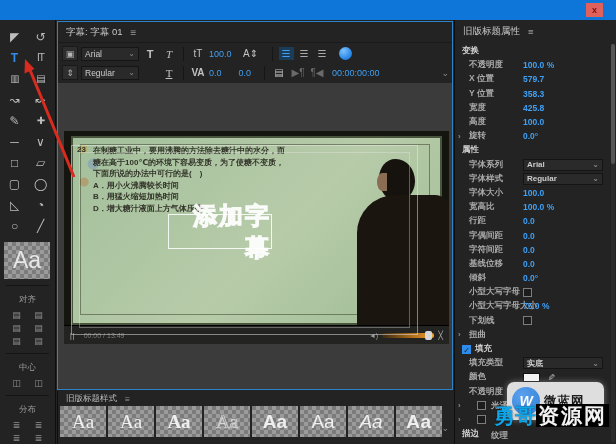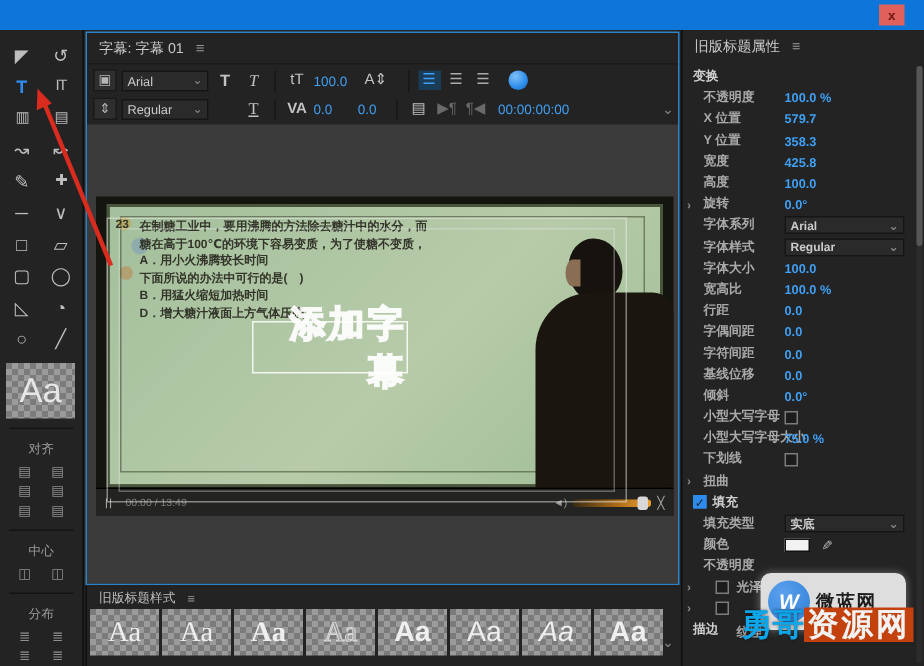--- a/index.html
+++ b/index.html
@@ -118,21 +118,21 @@
   #props-thumb { width:4px; height:120px; background:#565656; border-radius:2px; cursor:grab; }
 
   
   #wm-card { position:absolute; left:507px; top:382px; width:97px; height:38px; background:rgba(233,233,233,.95);
     border-radius:7px; box-shadow:0 0 6px rgba(255,255,255,.35); display:flex; align-items:center; padding-left:5px; gap:4px; }
   #wm-logo { width:28px; height:28px; border-radius:50%; background:radial-gradient(circle at 35% 30%, #5aa0ee, #2f7fd4);
     color:#ffffff; font-size:14px; font-weight:bold; font-style:italic; display:flex; align-items:center; justify-content:center; }
   #wm-logo-text { color:#1d1d1d; font-size:12.5px; font-weight:bold; letter-spacing:1px; }
   #wm-line { position:absolute; left:494px; top:402px; font-size:21px; font-weight:bold; white-space:nowrap; }
   #wm-red { color:#0ea5e9; text-shadow:0 0 2px rgba(0,0,0,.6); }
-  #wm-white { color:#f2f2f2; background:#c2410c; padding:0 2px; letter-spacing:2px; }
+  #wm-white { color:#f2f2f2; background:#000000; padding:0 2px; letter-spacing:2px; }
 
   
   #arrow-svg { position:absolute; left:0; top:0; pointer-events:none; z-index:50; }
 </style>
 </head>
 <body>
 
 <div id="window">
 
   <div id="titlebar">
@@ -277,22 +277,22 @@
 
     <div id="canvas">
       <div id="video">
         <div id="board">
           <div id="deco"></div>
           <div id="board-frame"></div>
           <div id="qnum">23</div>
           <div id="question">
               <div>在制糖工业中，要用沸腾的方法除去糖汁中的水分，而</div>
               <div>糖在高于100℃的环境下容易变质，为了使糖不变质，</div>
+              <div>下面所说的办法中可行的是(　)</div>
               <div>A．用小火沸腾较长时间</div>
-              <div>下面所说的办法中可行的是(　)</div>
               <div>B．用猛火缩短加热时间</div>
               <div>D．增大糖汁液面上方气体压强</div>
             </div>
         </div>
         <div id="teacher">
           <div id="teacher-head"></div>
           <div id="teacher-face"></div>
           <div id="teacher-body"></div>
         </div>
         <div id="player-bar">
@@ -360,20 +360,23 @@
         </div>
         <div class="prow">
           <span class="lbl">高度</span>
           <span class="val">100.0</span>
         </div>
         <div class="prow">
           <span class="chev">›</span>
           <span class="lbl">旋转</span>
           <span class="val">0.0°</span>
         </div>
+        <div class="prow section">
+          <span class="lbl">属性</span>
+        </div>
         <div class="prow">
           <span class="lbl">字体系列</span>
           <span class="pdrop">
             <span>Arial</span>
             <span style="color: rgb(138, 138, 138);">⌄</span>
           </span>
         </div>
         <div class="prow">
           <span class="lbl">字体样式</span>
           <span class="pdrop">

